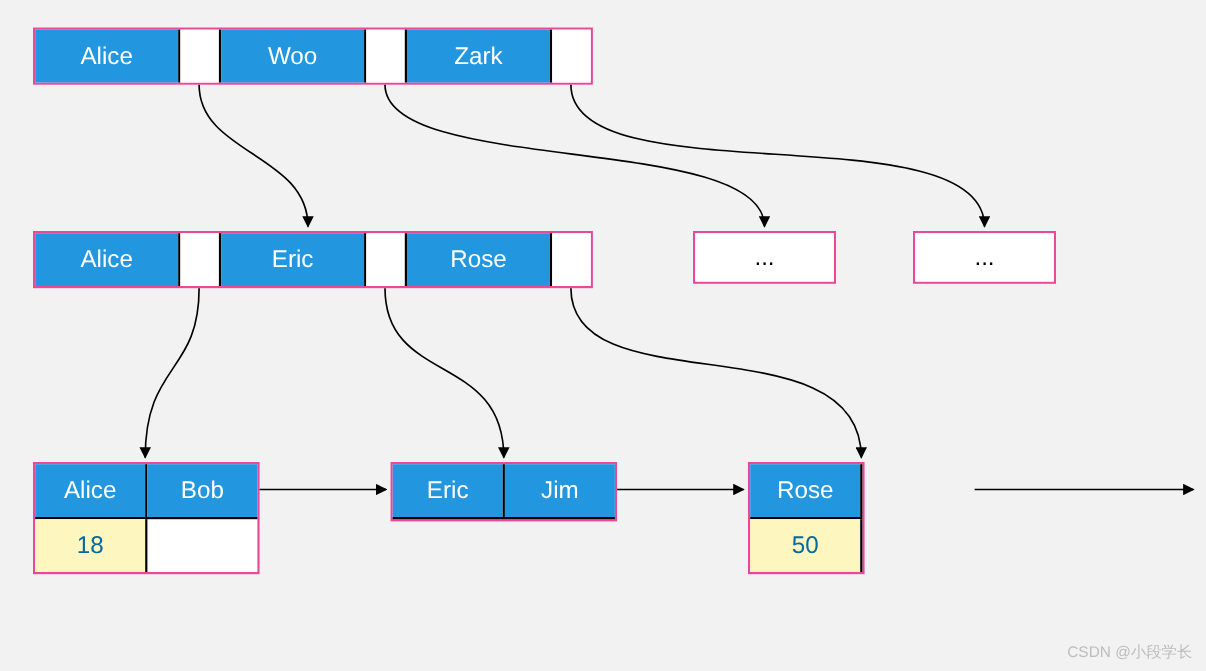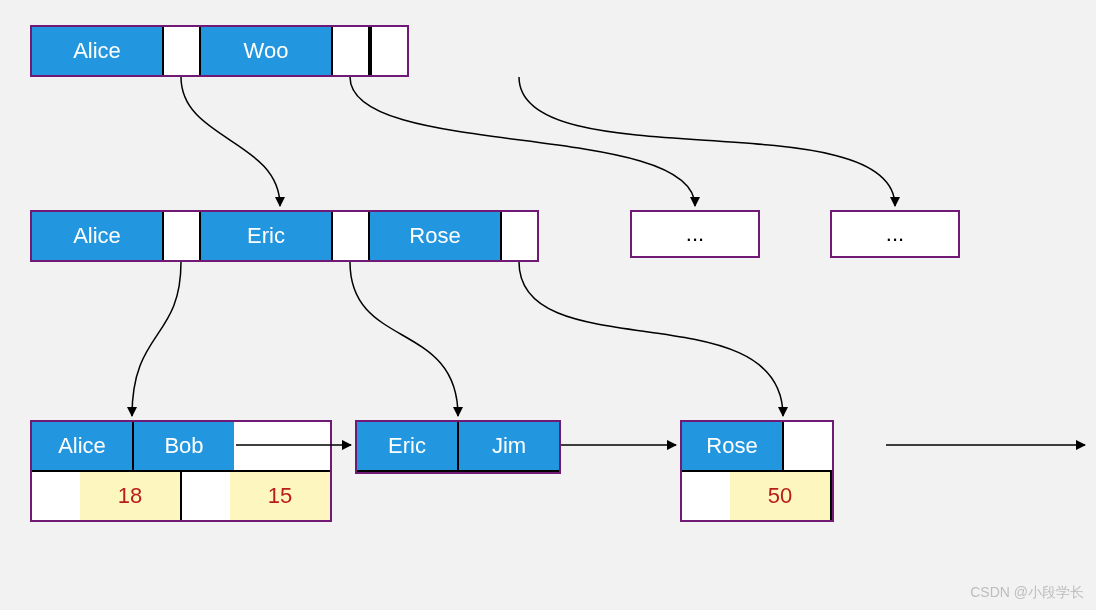--- a/index.html
+++ b/index.html
@@ -7,28 +7,28 @@
     margin: 0;
     width: 1096px;
     height: 610px;
     background: #f2f2f2;
     font-family: Arial, Helvetica, sans-serif;
     position: relative;
     overflow: hidden;
   }
   .node {
     position: absolute;
-    border: 2px solid #701a75;
+    border: 2px solid #ec4899;
     background: #fff;
     display: flex;
     text-align: center;
   }
   .key   { background:#2396e0; color:#fff; display:flex; align-items:center; justify-content:center; font-size:22px; }
   .ptr   { background:#fff; }
-  .value { background:#fdf6be; color:#b91c1c; display:flex; align-items:center; justify-content:center; font-size:22px;margin-left:48px; }
+  .value { background:#fdf6be; color:#0369a1; display:flex; align-items:center; justify-content:center; font-size:22px; }
   .sep   { width:2px; background:#000; flex:none; }
   .hsep  { height:2px; background:#000; flex:none; }
   .dots  { background:#fff; color:#000; display:flex; align-items:center; justify-content:center; font-size:22px; width:100%; height:100%; }
 
   .internal .key { width:130px; height:48px; }
   .internal .ptr { width:35px;  height:48px; }
 
   .leaf { flex-direction:column; }
   .leaf .row { display:flex; }
   .leaf .key, .leaf .value { width:100px; height:48px; }
@@ -44,20 +44,21 @@
 
 <div class="node internal" style="left:30px; top:25px;">
   <div class="key">Alice</div>
     <div class="sep"></div>
   <div class="ptr"></div>
     <div class="sep"></div>
   <div class="key">Woo</div>
     <div class="sep"></div>
   <div class="ptr"></div>
     <div class="sep"></div>
+  <div class="key">Zark</div>
     <div class="sep"></div>
   <div class="ptr"></div>
 </div>
 
 <div class="node internal" style="left:30px; top:210px;">
   <div class="key">Alice</div>
     <div class="sep"></div>
   <div class="ptr"></div>
     <div class="sep"></div>
   <div class="key">Eric</div>
@@ -80,21 +81,20 @@
 <div class="node leaf" style="left:30px; top:420px;">
   <div class="row">
     <div class="key">Alice</div>
       <div class="sep"></div>
     <div class="key">Bob</div>
   </div>
   <div class="hsep"></div>
   <div class="row">
     <div class="value">18</div>
       <div class="sep"></div>
-    <div class="value">15</div>
   </div>
 </div>
 
 <div class="node leaf" style="left:355px; top:420px;">
   <div class="row">
     <div class="key">Eric</div>
       <div class="sep"></div>
     <div class="key">Jim</div>
   </div>
   <div class="hsep"></div>

